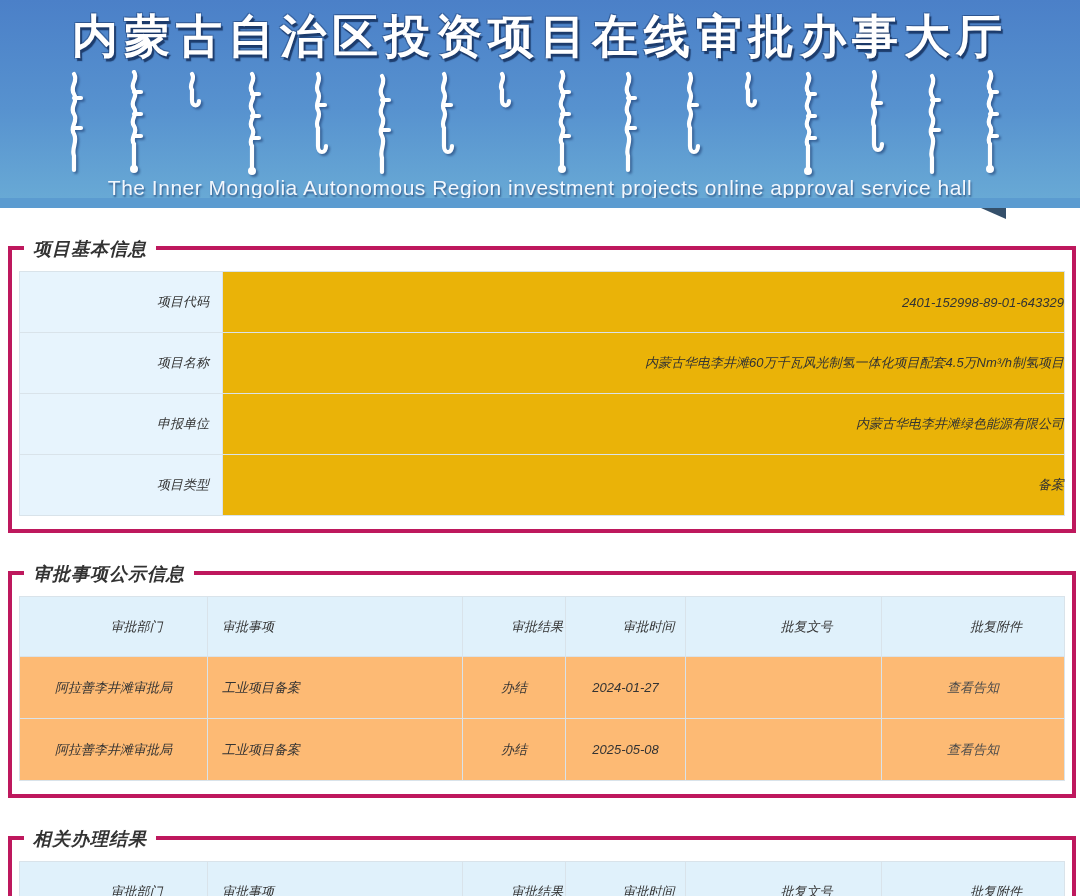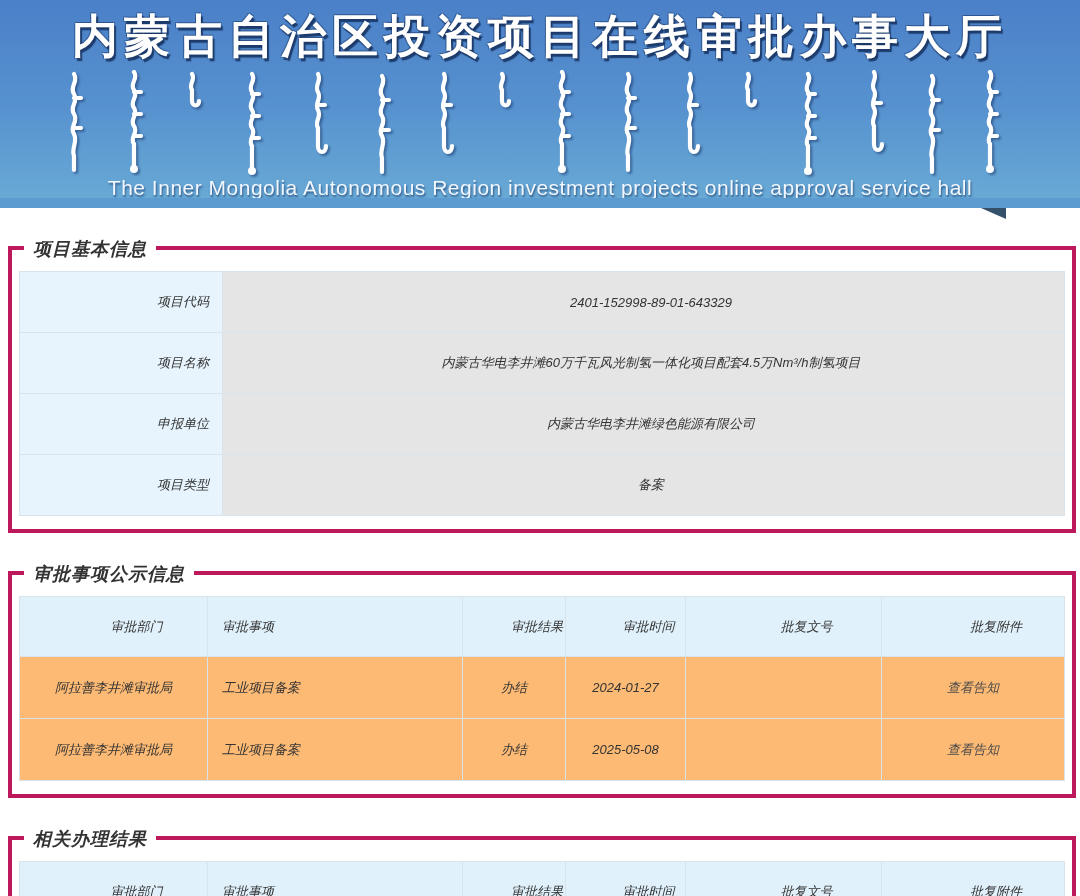--- a/index.html
+++ b/index.html
@@ -39,21 +39,21 @@
                    letter-spacing:1px; }
 
   
   table { width:100%; border-collapse:collapse; table-layout:fixed;
           font-size:13px; color:#333; }
   td,th { border:1px solid #d9e3ea; font-weight:normal; }
   
   .kv-table td { height:61px; }
   .kv-table .k { width:203px; background:#e7f4fd; text-align:right;
                  padding-right:13px; color:#333; }
-  .kv-table .v { background:#e5e5e5; padding-left:15px; text-align:center; }
+  .kv-table .v { background:#eab308; padding-left:15px; text-align:right; }
   
   .grid-table th { height:60px; background:#e0f1fb;padding-left:46px; }
   .grid-table td { height:62px; background:#fdba74; }
   .grid-table .c-dept  { width:188px; text-align:center; }
   .grid-table .c-item  { width:255px; text-align:left; padding-left:14px; }
   .grid-table .c-res   { width:103px; text-align:center; }
   .grid-table .c-date  { width:120px; text-align:center; }
   .grid-table .c-doc   { width:196px; text-align:center; }
   .grid-table .c-att   { text-align:center; }
   .link-plain { color:#4a4a4a; cursor:pointer; }

